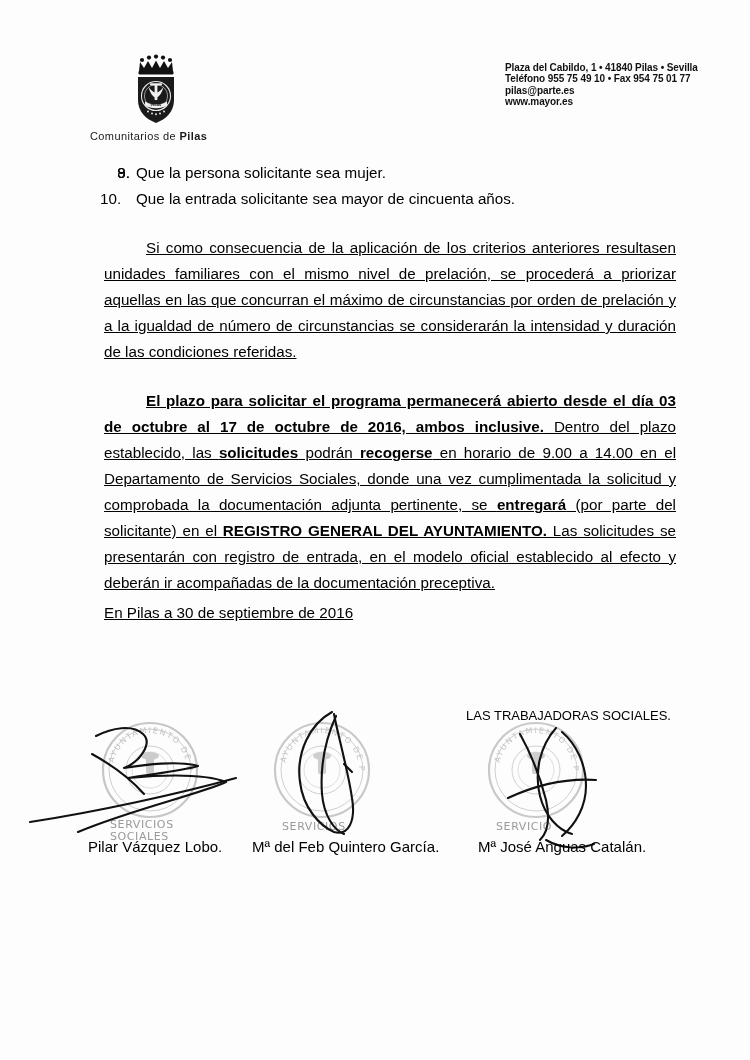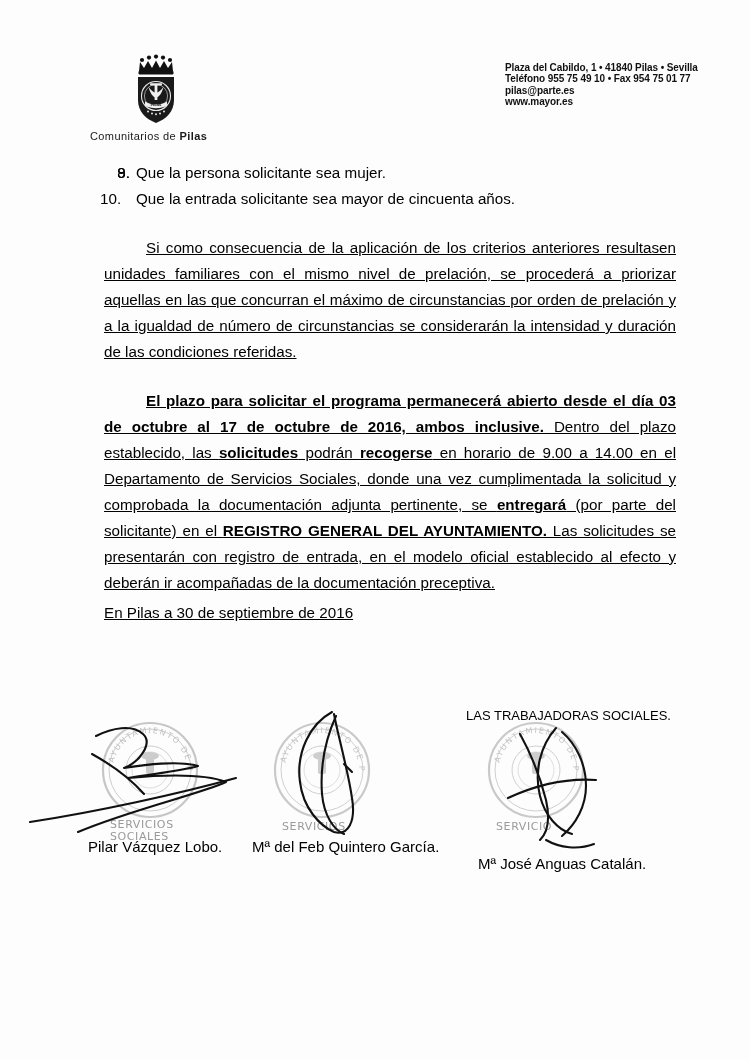--- a/index.html
+++ b/index.html
@@ -131,21 +131,21 @@
     font-family: Liberation Sans, sans-serif;
     font-size: 15px;
     color: #000;
   }
   .sig-name {
     position: absolute;
     white-space: nowrap;
   }
   .sig-name.n1 { left: 88px; }
   .sig-name.n2 { left: 252px; }
-  .sig-name.n3 { left: 478px; margin-top: 17px; }
+  .sig-name.n3 { left: 478px; }
 
   
   .marks {
     position: absolute;
     left: 0;
     top: 690px;
     width: 750px;
     height: 175px;
     pointer-events: none;
   }

